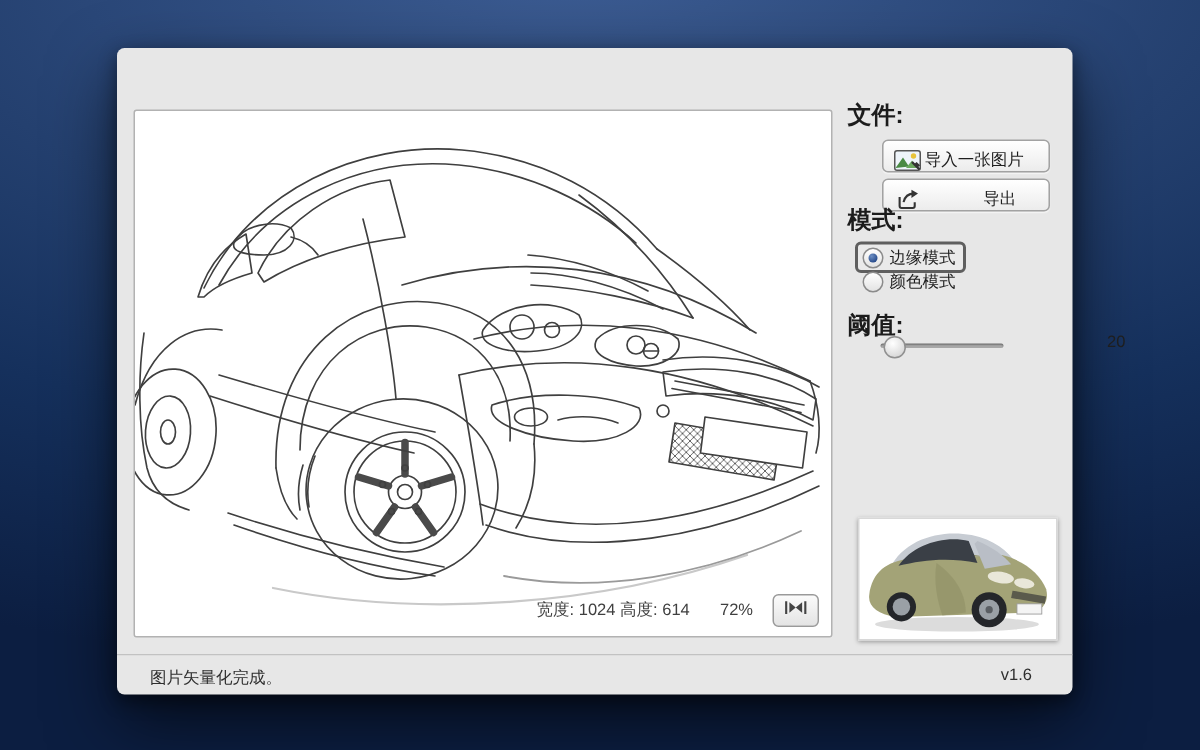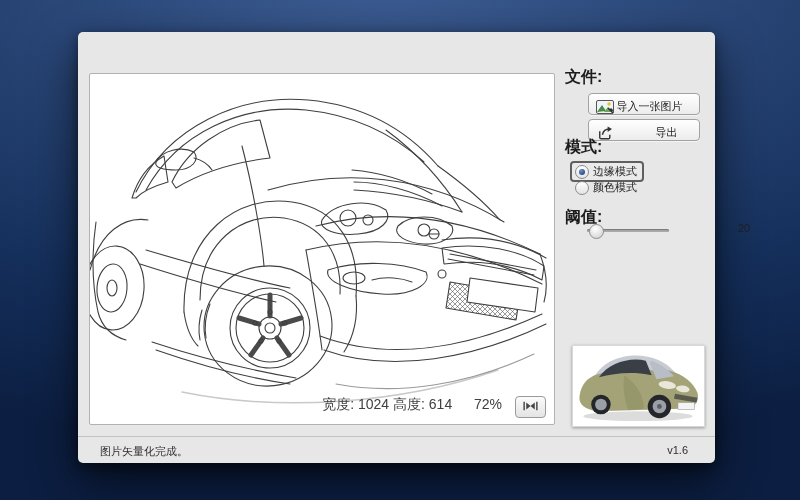--- a/index.html
+++ b/index.html
@@ -26,21 +26,21 @@
     background:#ffffff;border:1px solid #b2b2b2;border-radius:2px;}
   .canvas-art{position:absolute;inset:0;overflow:hidden;}
   .segmented{position:absolute;left:202px;top:8px;height:18px;display:flex;
     border:1px solid #8d8d8d;border-radius:4px;overflow:hidden;
     background:linear-gradient(#fdfdfd,#e8e8e8);box-shadow:0 1px 1px rgba(255,255,255,.5);}
   .segment{width:33px;font-size:11px;line-height:18px;text-align:center;color:#2e2e2e;
     border-right:1px solid #9e9e9e;cursor:default;}
   .segment:last-child{border-right:none;}
   .segment.selected{background:linear-gradient(#a2a2a2,#838383);color:#3d3d3d;
     box-shadow:inset 0 1px 3px rgba(0,0,0,.35);}
-  .canvas-info{position:absolute;right:52px;bottom:10px;font-size:14px;color:#3f3f3f;white-space:nowrap;}
+  .canvas-info{position:absolute;right:52px;bottom:10px;font-size:11px;color:#3f3f3f;white-space:nowrap;}
   .canvas-info .gap{display:inline-block;width:14px;}
   .fit-button{position:absolute;right:8px;bottom:6px;width:29px;height:20px;
     border:1px solid #9a9a9a;border-radius:4px;
     background:linear-gradient(#fbfbfb,#e4e4e4);display:flex;align-items:center;justify-content:center;}
 
   
   .side-label{position:absolute;left:487px;font-size:16px;font-weight:bold;color:#1c1c1c;}
   .side-button{position:absolute;left:510px;width:110px;height:20px;
     border:1px solid #a2a2a2;border-radius:4px;
     background:linear-gradient(#ffffff,#ececec);

